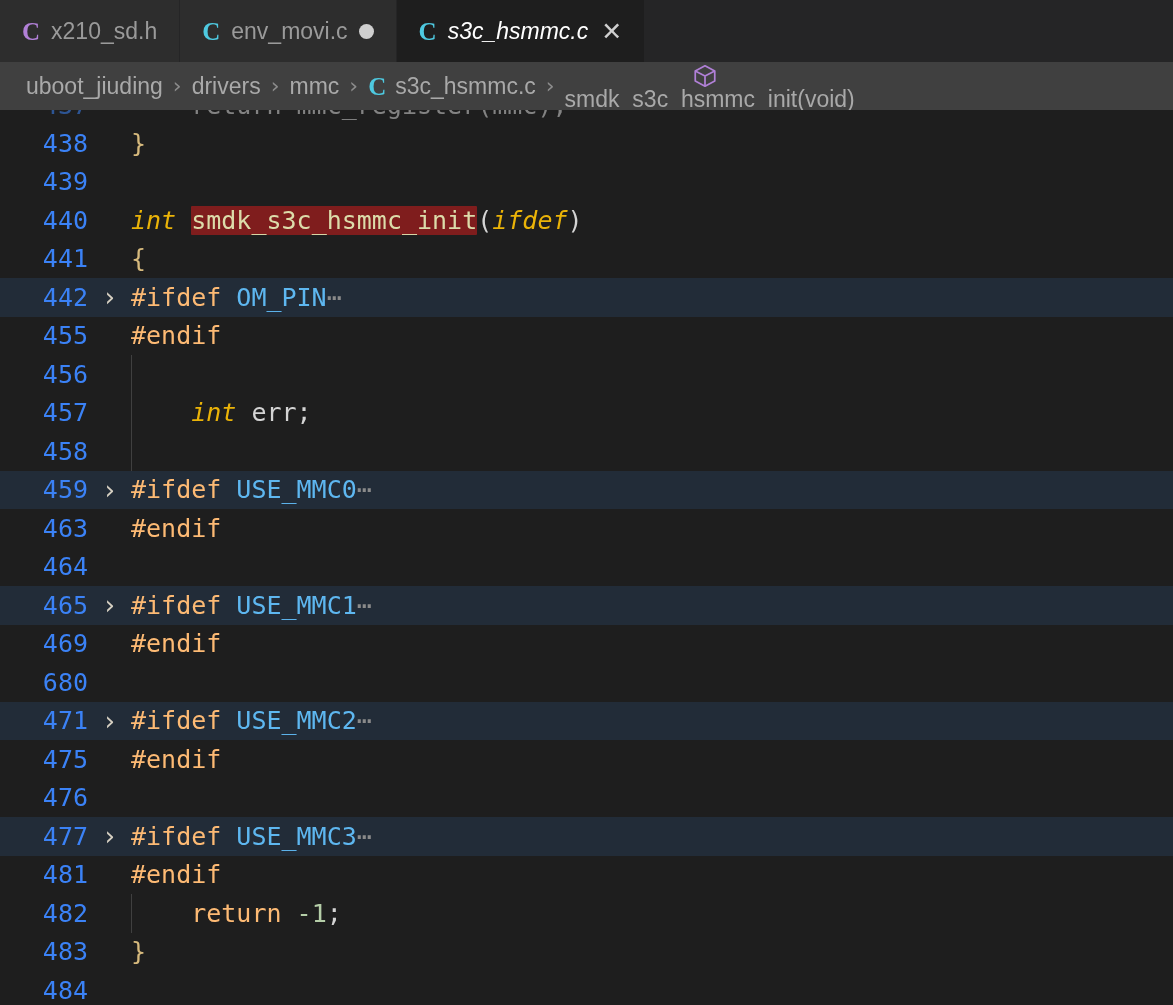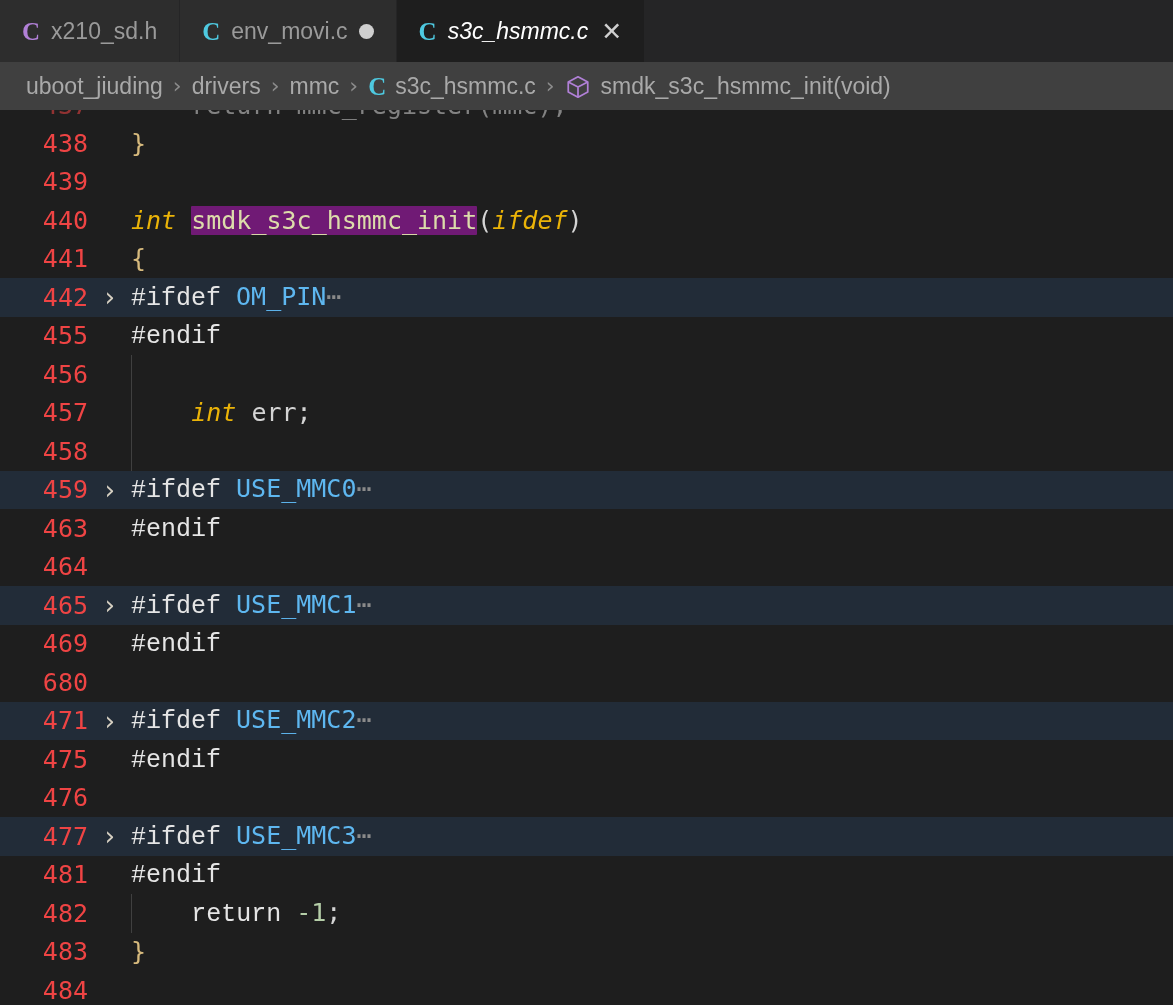--- a/index.html
+++ b/index.html
@@ -111,21 +111,21 @@
     display:flex;
     align-items:center;
     white-space:pre;
   }
   .code-line.folded { background:#222c38; }
 
   .lineno {
     width:88px;
     flex:none;
     text-align:right;
-    color:#ef4444;
+    color:#3b82f6;
     font-size:25px;
     font-family:"DejaVu Sans Mono", monospace;
     user-select:none;
   }
   .foldcol {
     width:43px;
     flex:none;
     display:flex;
     align-items:center;
     justify-content:center;
@@ -147,26 +147,26 @@
     left:131px;
     top:0; bottom:0;
     width:1px;
     background:#404040;
   }
 
   
   .t-key      { color:#eab308;font-style:italic; }   
   .t-fn       { color:#dcdcaa; }   
   .t-plain    { color:#d4d4d4; }
-  .t-pre      { color:#e5e5e5;font-family:Liberation Mono, monospace; }   
+  .t-pre      { color:#fdba74; }   
   .t-macro    { color:#5eb7f0; }   
   .t-num      { color:#b5cea8; }   
   .t-brace    { color:#d7ba7d; }   
   .t-ell      { color:#8a8a8a; }   
-  .sel        { background:#701a75; border-radius:1px; }
+  .sel        { background:#7f1d1d; border-radius:1px; }
 
   
   .partial-line {
     position:absolute;
     top:-24px;
     left:0; right:0;
     height:38.5px;
     display:flex;
     align-items:center;
     white-space:pre;
@@ -208,21 +208,21 @@
       <span class="crumb-sep">›</span>
       <span style="display: inline-flex; align-items: center;">
         <span class="crumb">mmc</span>
       </span>
       <span class="crumb-sep">›</span>
       <span style="display: inline-flex; align-items: center;">
         <span class="crumb-icon-c">C</span>
         <span class="crumb">s3c_hsmmc.c</span>
       </span>
       <span class="crumb-sep">›</span>
-      <span style="display: inline-flex; align-items: center;">
+      <span style="display: inline-flex; align-items: center; flex-direction: column;">
         <span class="crumb-icon-sym">
           <svg width="26" height="26" viewBox="0 0 24 24" fill="none" stroke="#b180d7" stroke-width="1.6" stroke-linejoin="round">
             <path d="M12 2.6 21 7.4v9.2L12 21.4 3 16.6V7.4z"></path>
             <path d="M3 7.4 12 12l9-4.6M12 12v9.4"></path>
           </svg>
         </span>
         <span class="crumb">smdk_s3c_hsmmc_init(void)</span>
       </span>
     </div>
 </div>

